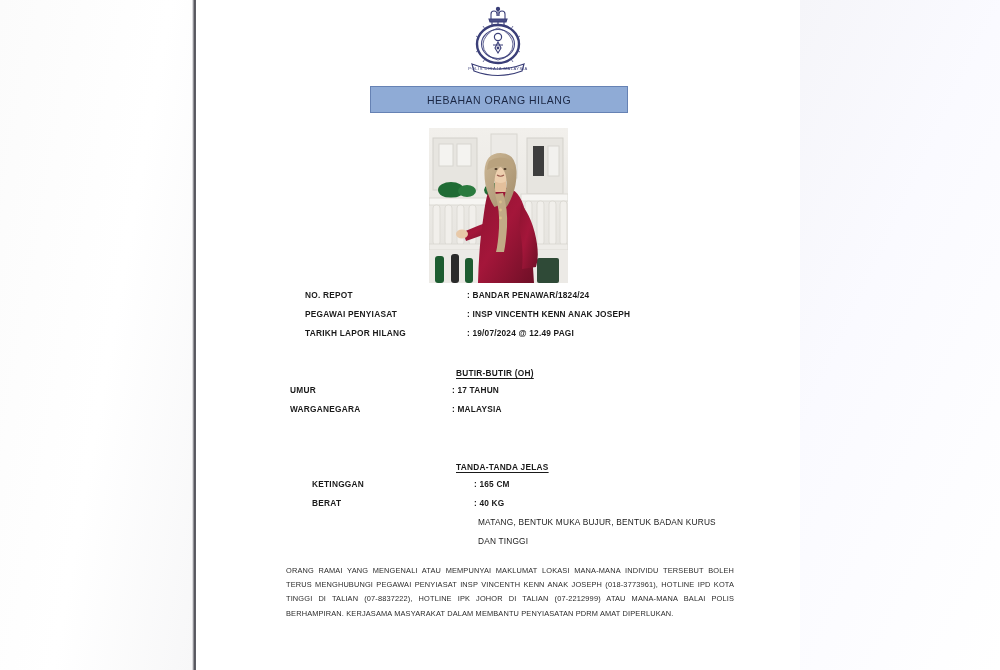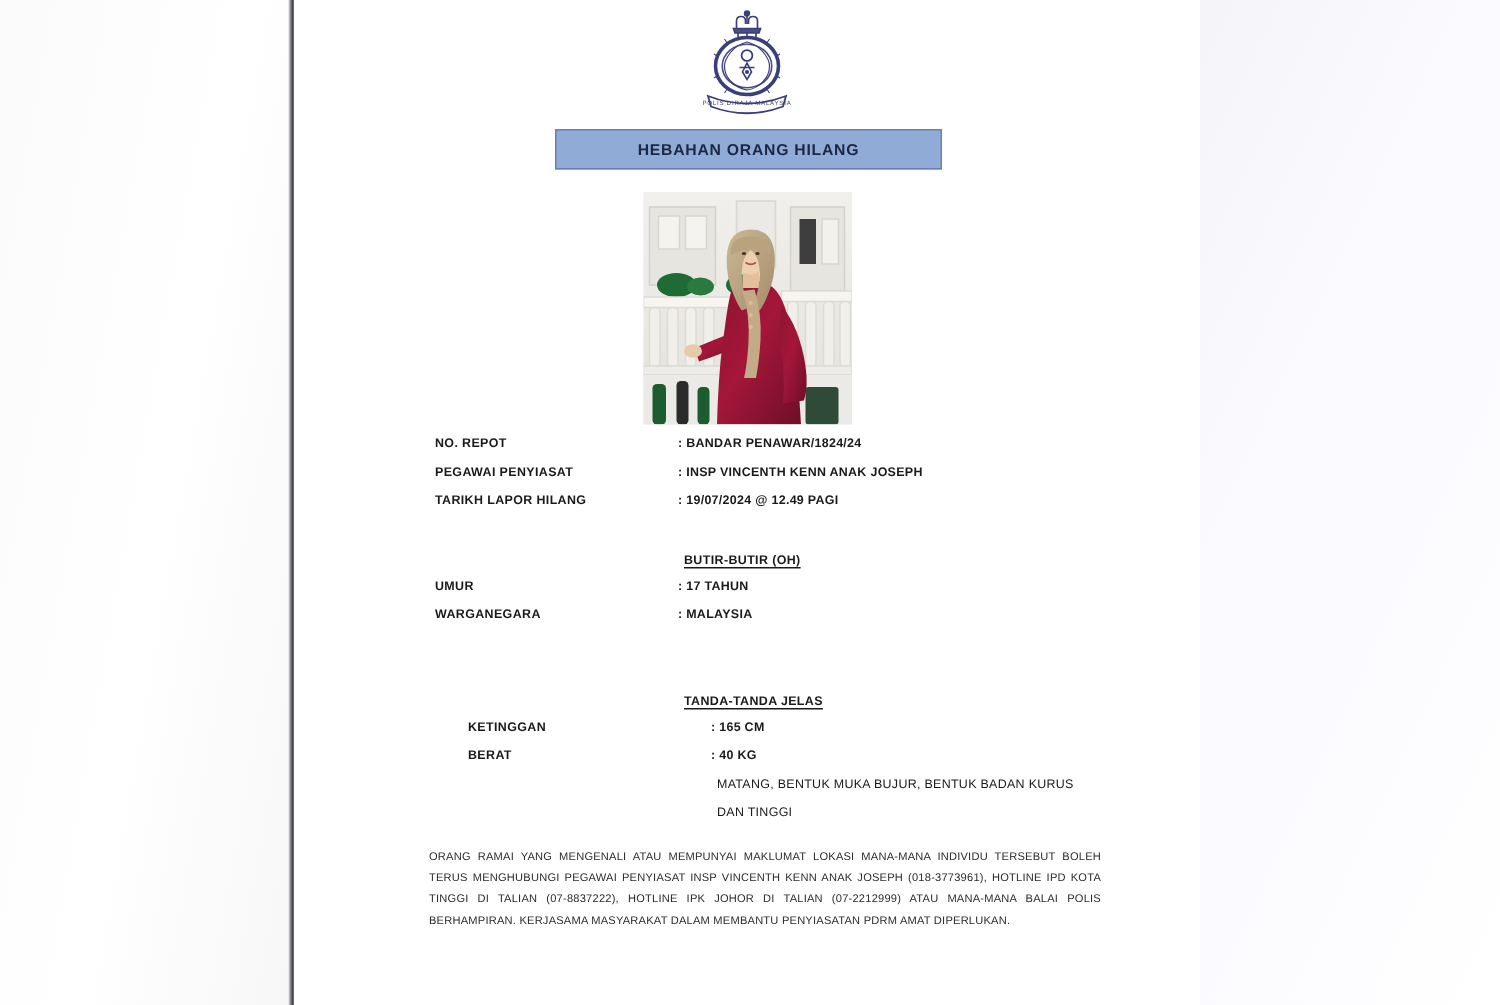--- a/index.html
+++ b/index.html
@@ -64,21 +64,21 @@
     width: 258px; height: 27px;
     background: #8fabd6;
     border: 1px solid #6682b4;
     box-sizing: border-box;
     display: flex;
     align-items: center;
     justify-content: center;
   }
   #title-banner-text {
     font-size: 10.5px;
-    font-weight: bold;
+    font-weight: normal;
     letter-spacing: 0.5px;
     color: #1b2744;
   }
 
   
   #photo-frame {
     position: absolute;
     left: 233px; top: 128px;
     width: 139px; height: 155px;
     overflow: hidden;
@@ -126,21 +126,21 @@
     position: absolute;
     left: 260px;
     font-size: 8.3px;
     font-weight: bold;
     letter-spacing: 0.25px;
     text-decoration: underline;
     text-underline-offset: 2px;
     color: #1a1a1a;
   }
 
-  #block-report   { top: 290px; }
+  #block-report   { top: 290px; margin-left: 15px; }
   #heading-butir  { top: 368px; }
   #block-butir    { top: 385px; }
   #heading-tanda  { top: 462px; }
   #block-tanda    { top: 479px; padding-left: 22px; }
 
   
   #footer-note {
     position: absolute;
     left: 90px; top: 564px;
     width: 448px;

